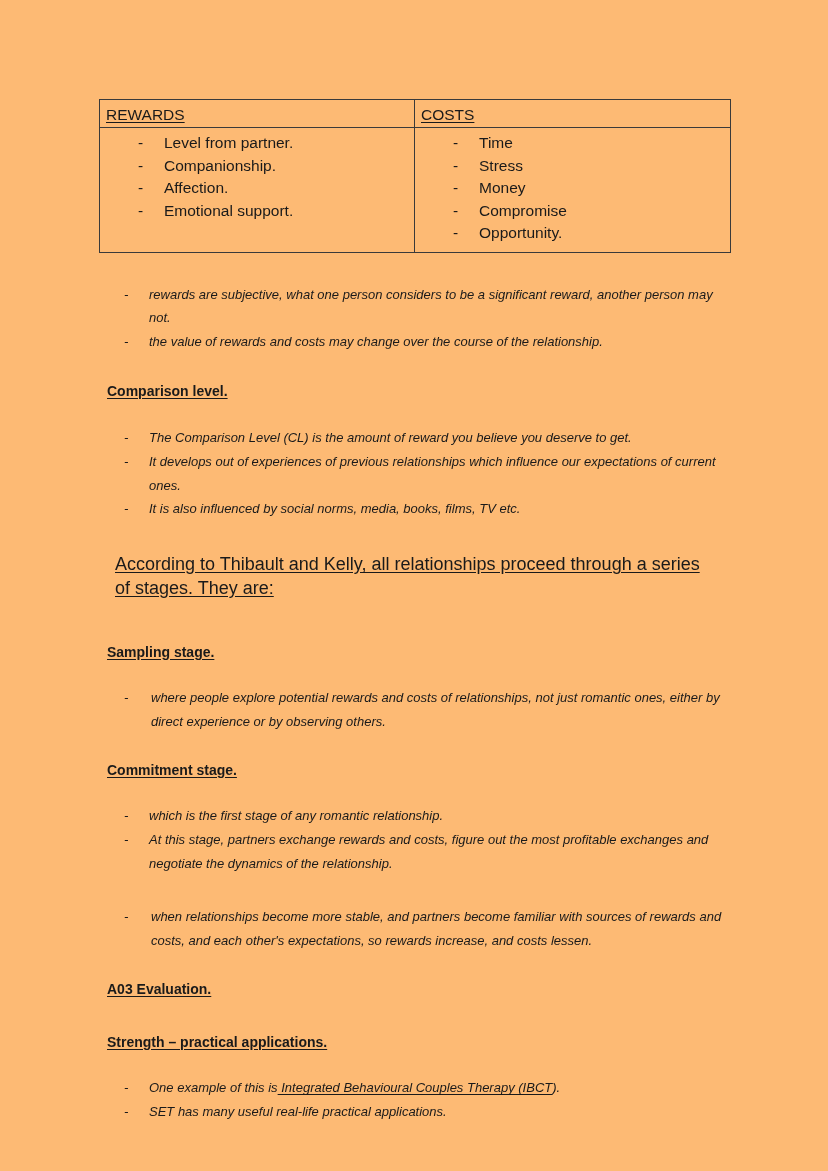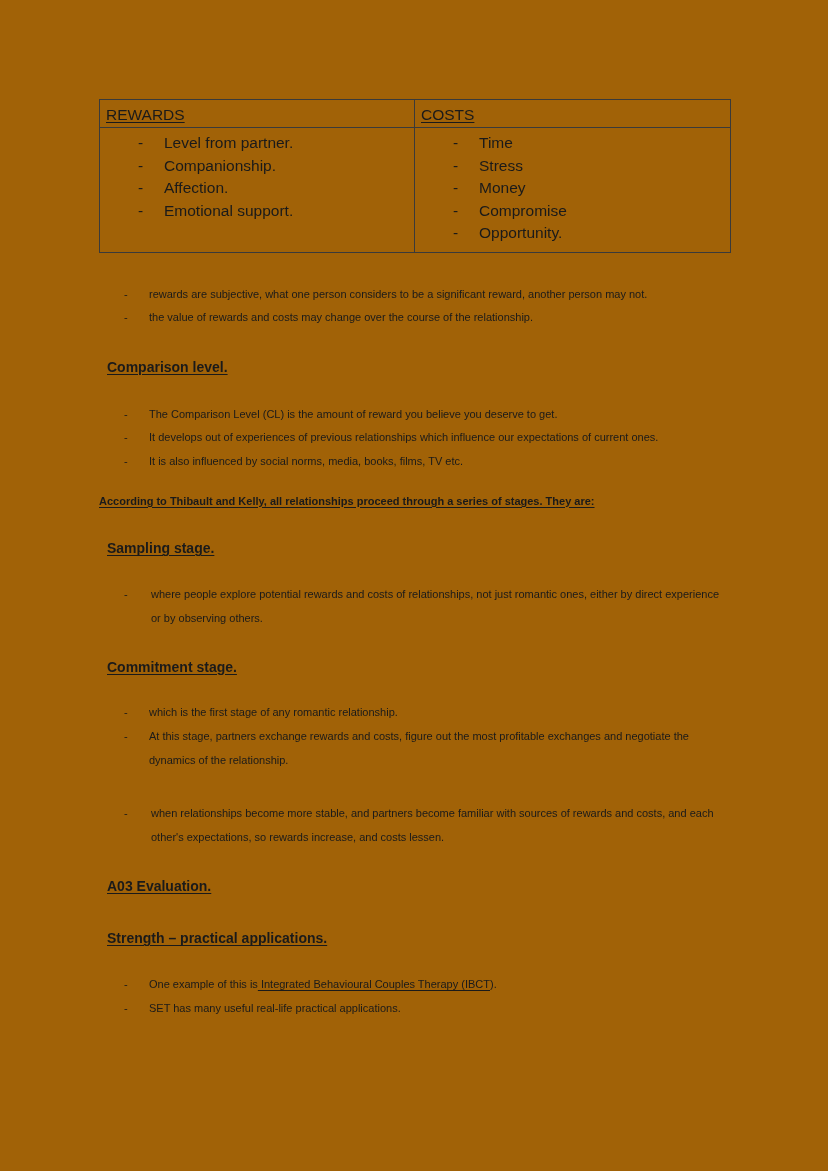--- a/index.html
+++ b/index.html
@@ -12,21 +12,21 @@
     height: 1171px;
     font-family: "Liberation Sans", sans-serif;
     color: #1a1a1a;
     -webkit-font-smoothing: antialiased;
   }
 
   .page {
     position: relative;
     width: 828px;
     height: 1171px;
-    background: #a16207;
+    background: #fdba74;
     box-sizing: border-box;
   }
 
   .content {
     position: absolute;
     left: 99px;
     top: 99px;
     width: 629px;
   }
 
@@ -83,24 +83,25 @@
   .gap-after-table { height: 30px; }
 
   ul.bodylist {
     list-style: none;
     margin: 0;
     padding: 0;
   }
   ul.bodylist > li {
     position: relative;
     padding-left: 50px;
-    font-size: 11px;
+    font-size: 13px;
     line-height: 23.7px;
     margin: 0 0 0 0;
     color: #1a1a1a;
+    font-style: italic;
   }
   ul.bodylist > li:before {
     content: "-";
     position: absolute;
     left: 25px;
     top: 0;
     color: #1a1a1a;
   }
   ul.bodylist > li.indent-extra {
     padding-left: 52px;
@@ -112,25 +113,24 @@
     font-weight: bold;
     margin: 8px;
     color: #1a1a1a;
   }
   h2.heading span.u {
     text-decoration: underline;
     text-underline-offset: 2px;
   }
 
   p.para {
-    font-size: 11px;
+    font-size: 18px;
     line-height: 23.7px;
-    margin: 0;
-    color: #1a1a1a;
-    font-weight: bold;
+    margin: 16px;
+    color: #1a1a1a;
   }
   p.para span.u {
     text-decoration: underline;
     text-underline-offset: 2px;
   }
   .sp-13 { height: 13px; }
   .sp-14 { height: 14px; }
   .sp-15 { height: 15px; }
   .sp-16 { height: 16px; }
   .sp-17 { height: 17px; }

